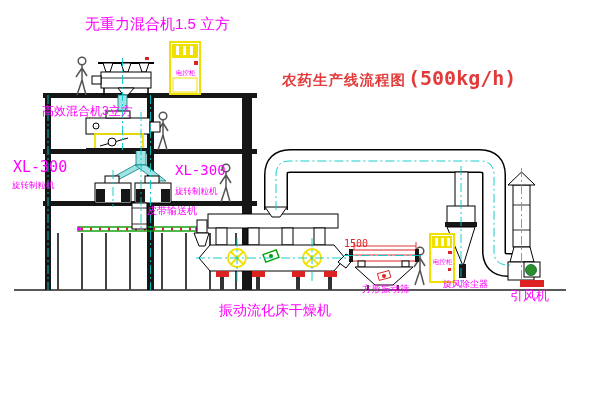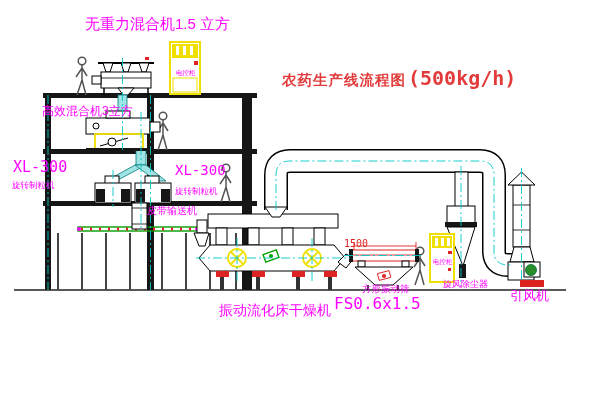--- a/index.html
+++ b/index.html
@@ -245,19 +245,18 @@
 
   <div class="lbl" style="left:85px;top:16px;font-size:15px;">无重力混合机1.5 立方</div>
   <div class="lbl" style="left:42px;top:105px;font-size:12px;">高效混合机3立方</div>
   <div class="lbl stick" style="left:13px;top:160px;font-size:15px;">XL-300</div>
   <div class="lbl" style="left:12px;top:181px;font-size:8.5px;">旋转制粒机</div>
   <div class="lbl stick" style="left:175px;top:163px;font-size:14px;">XL-300</div>
   <div class="lbl" style="left:175px;top:187px;font-size:8.5px;">旋转制粒机</div>
   <div class="lbl" style="left:147px;top:206px;font-size:10px;">皮带输送机</div>
   <div class="lbl" style="left:219px;top:270px;font-size:14px;margin-top:33px;">振动流化床干燥机</div>
   <div class="lbl" style="left:337px;top:284px;font-size:9.5px;margin-left:25px;">方形振动筛</div>
-  <div class="lbl stick" style="left:334px;top:296px;font-size:16px;">FS0.6x1.5</div>
   <div class="lbl" style="left:443px;top:280px;font-size:9px;">旋风除尘器</div>
   <div class="lbl" style="left:510px;top:289px;font-size:13px;">引风机</div>
   <div class="lbl" style="left:176px;top:70px;font-size:6.5px;">电控柜</div>
   <div class="lbl" style="left:433px;top:259px;font-size:6.5px;">电控柜</div>
   <div class="lbl stick red" style="left:344px;top:239px;font-size:10px;">1500</div>
 </div>
 
 </body></html>

